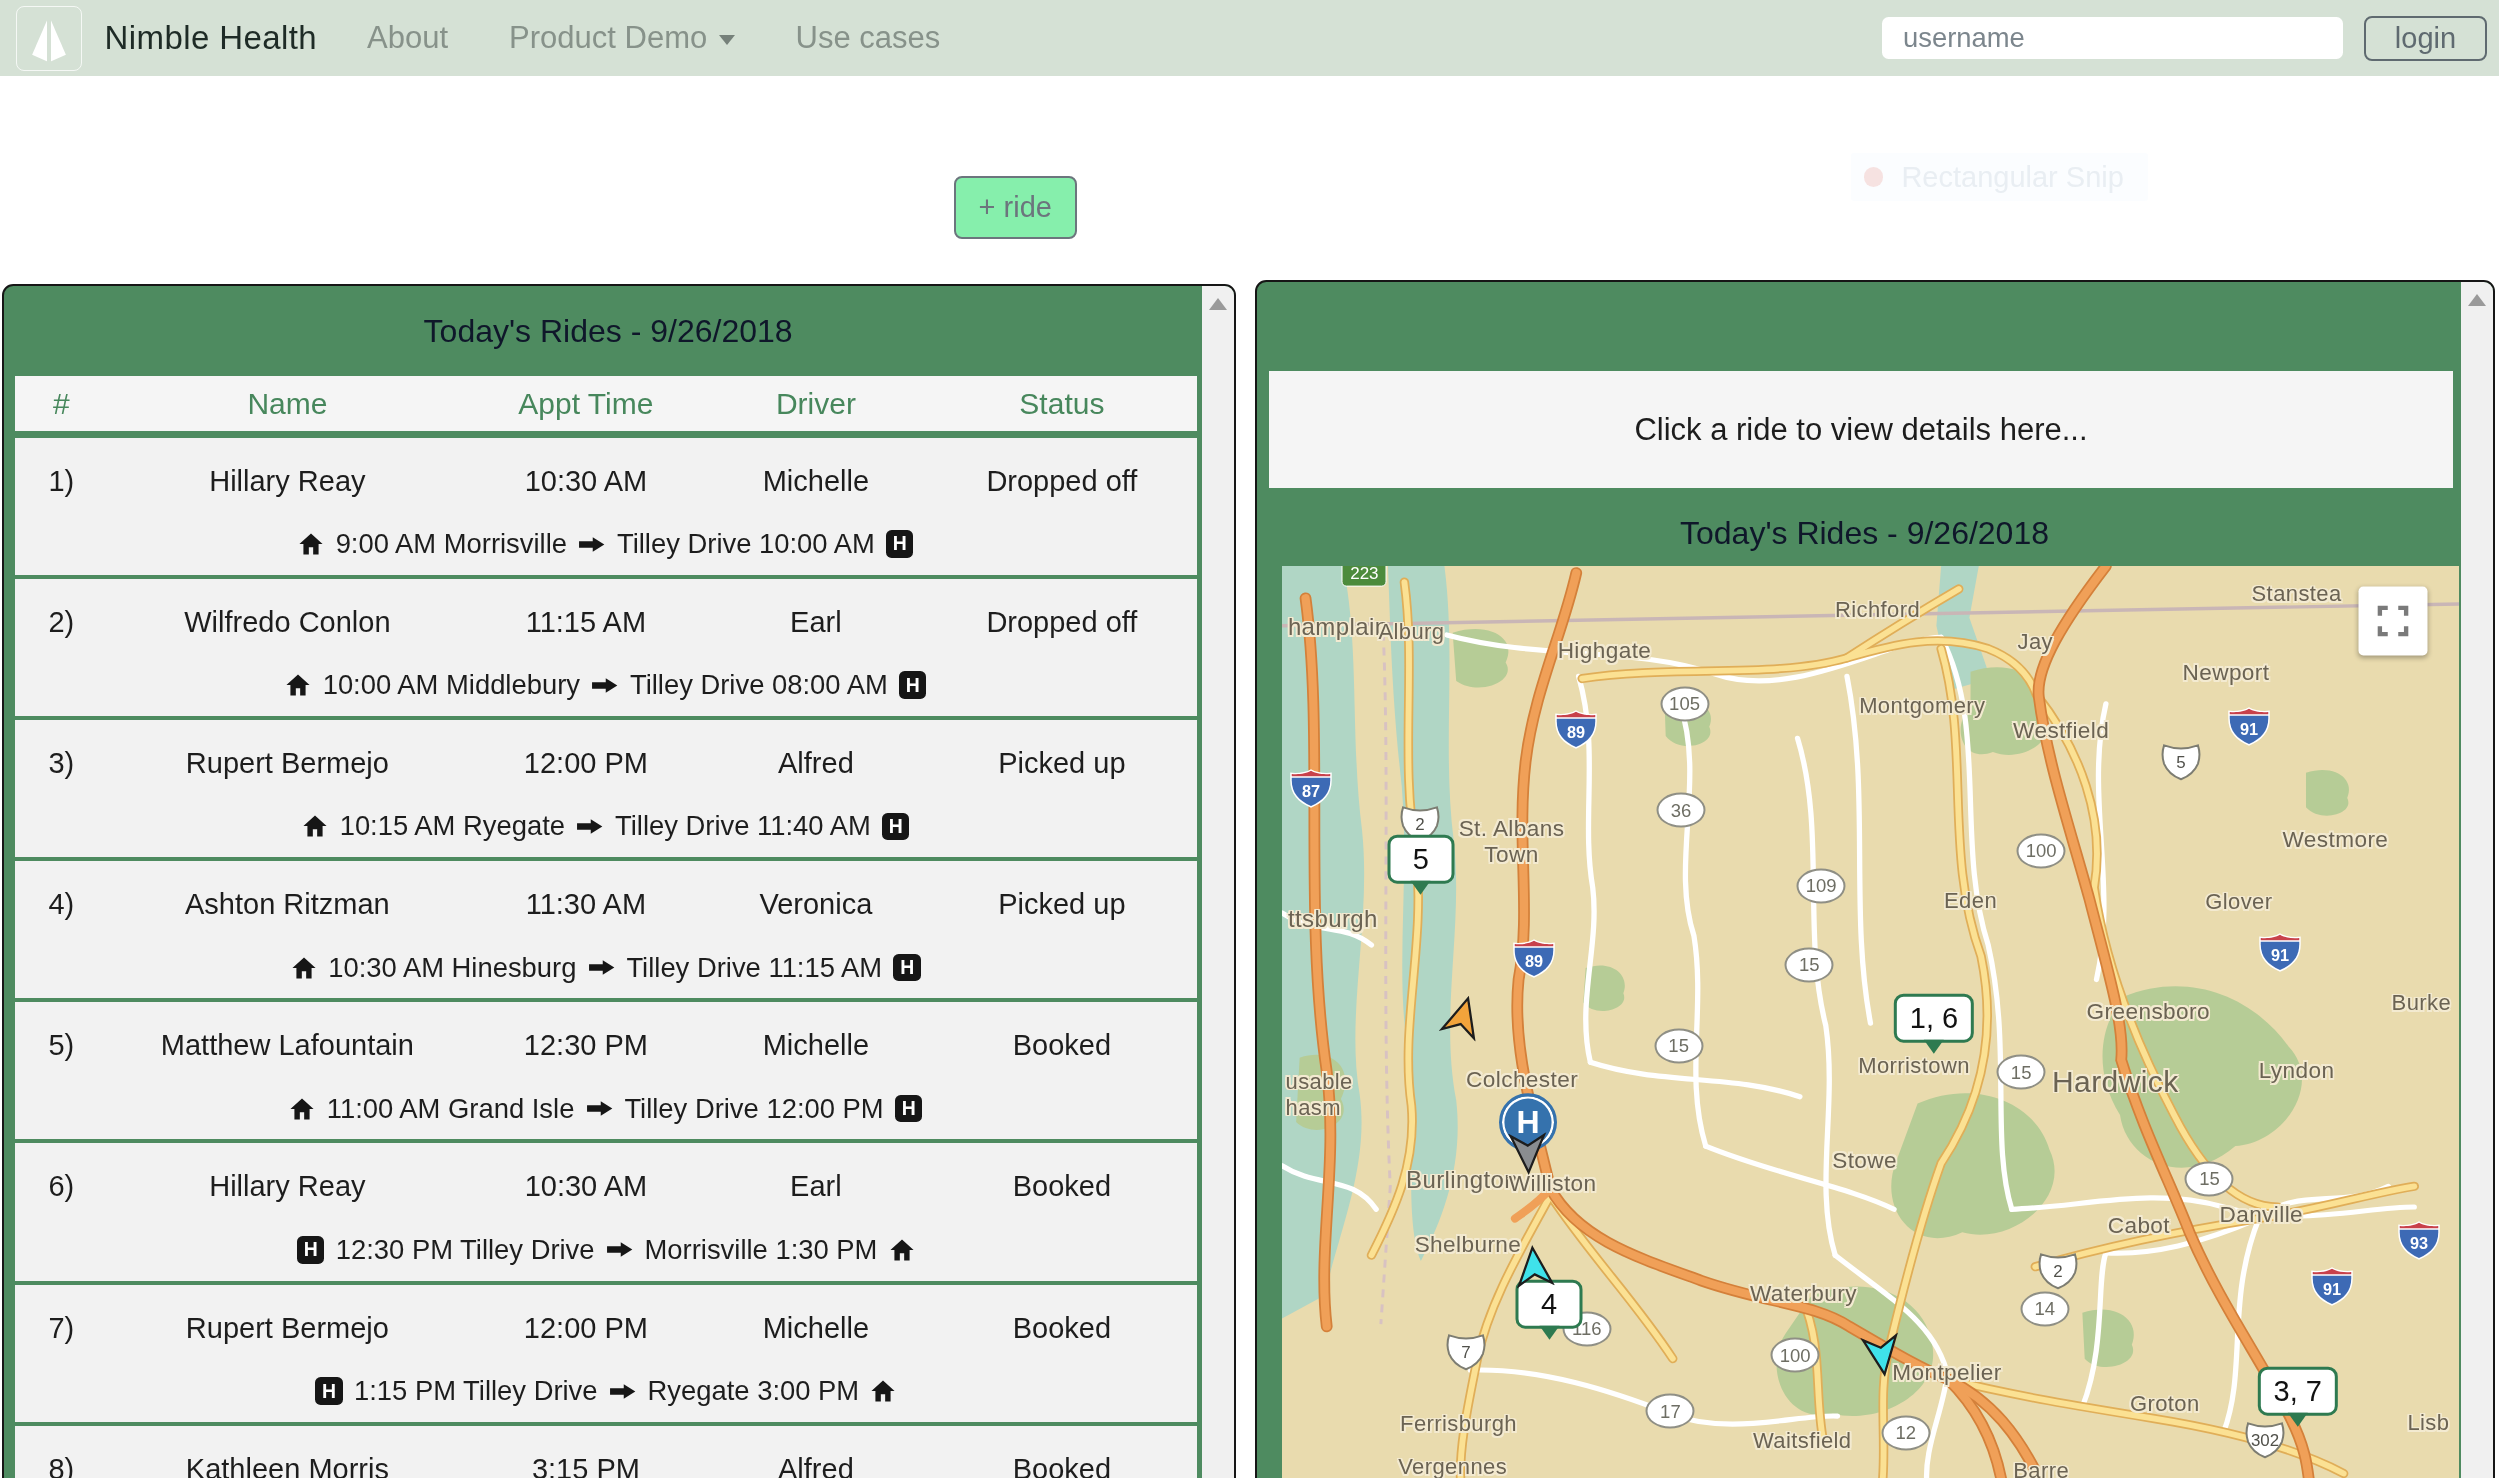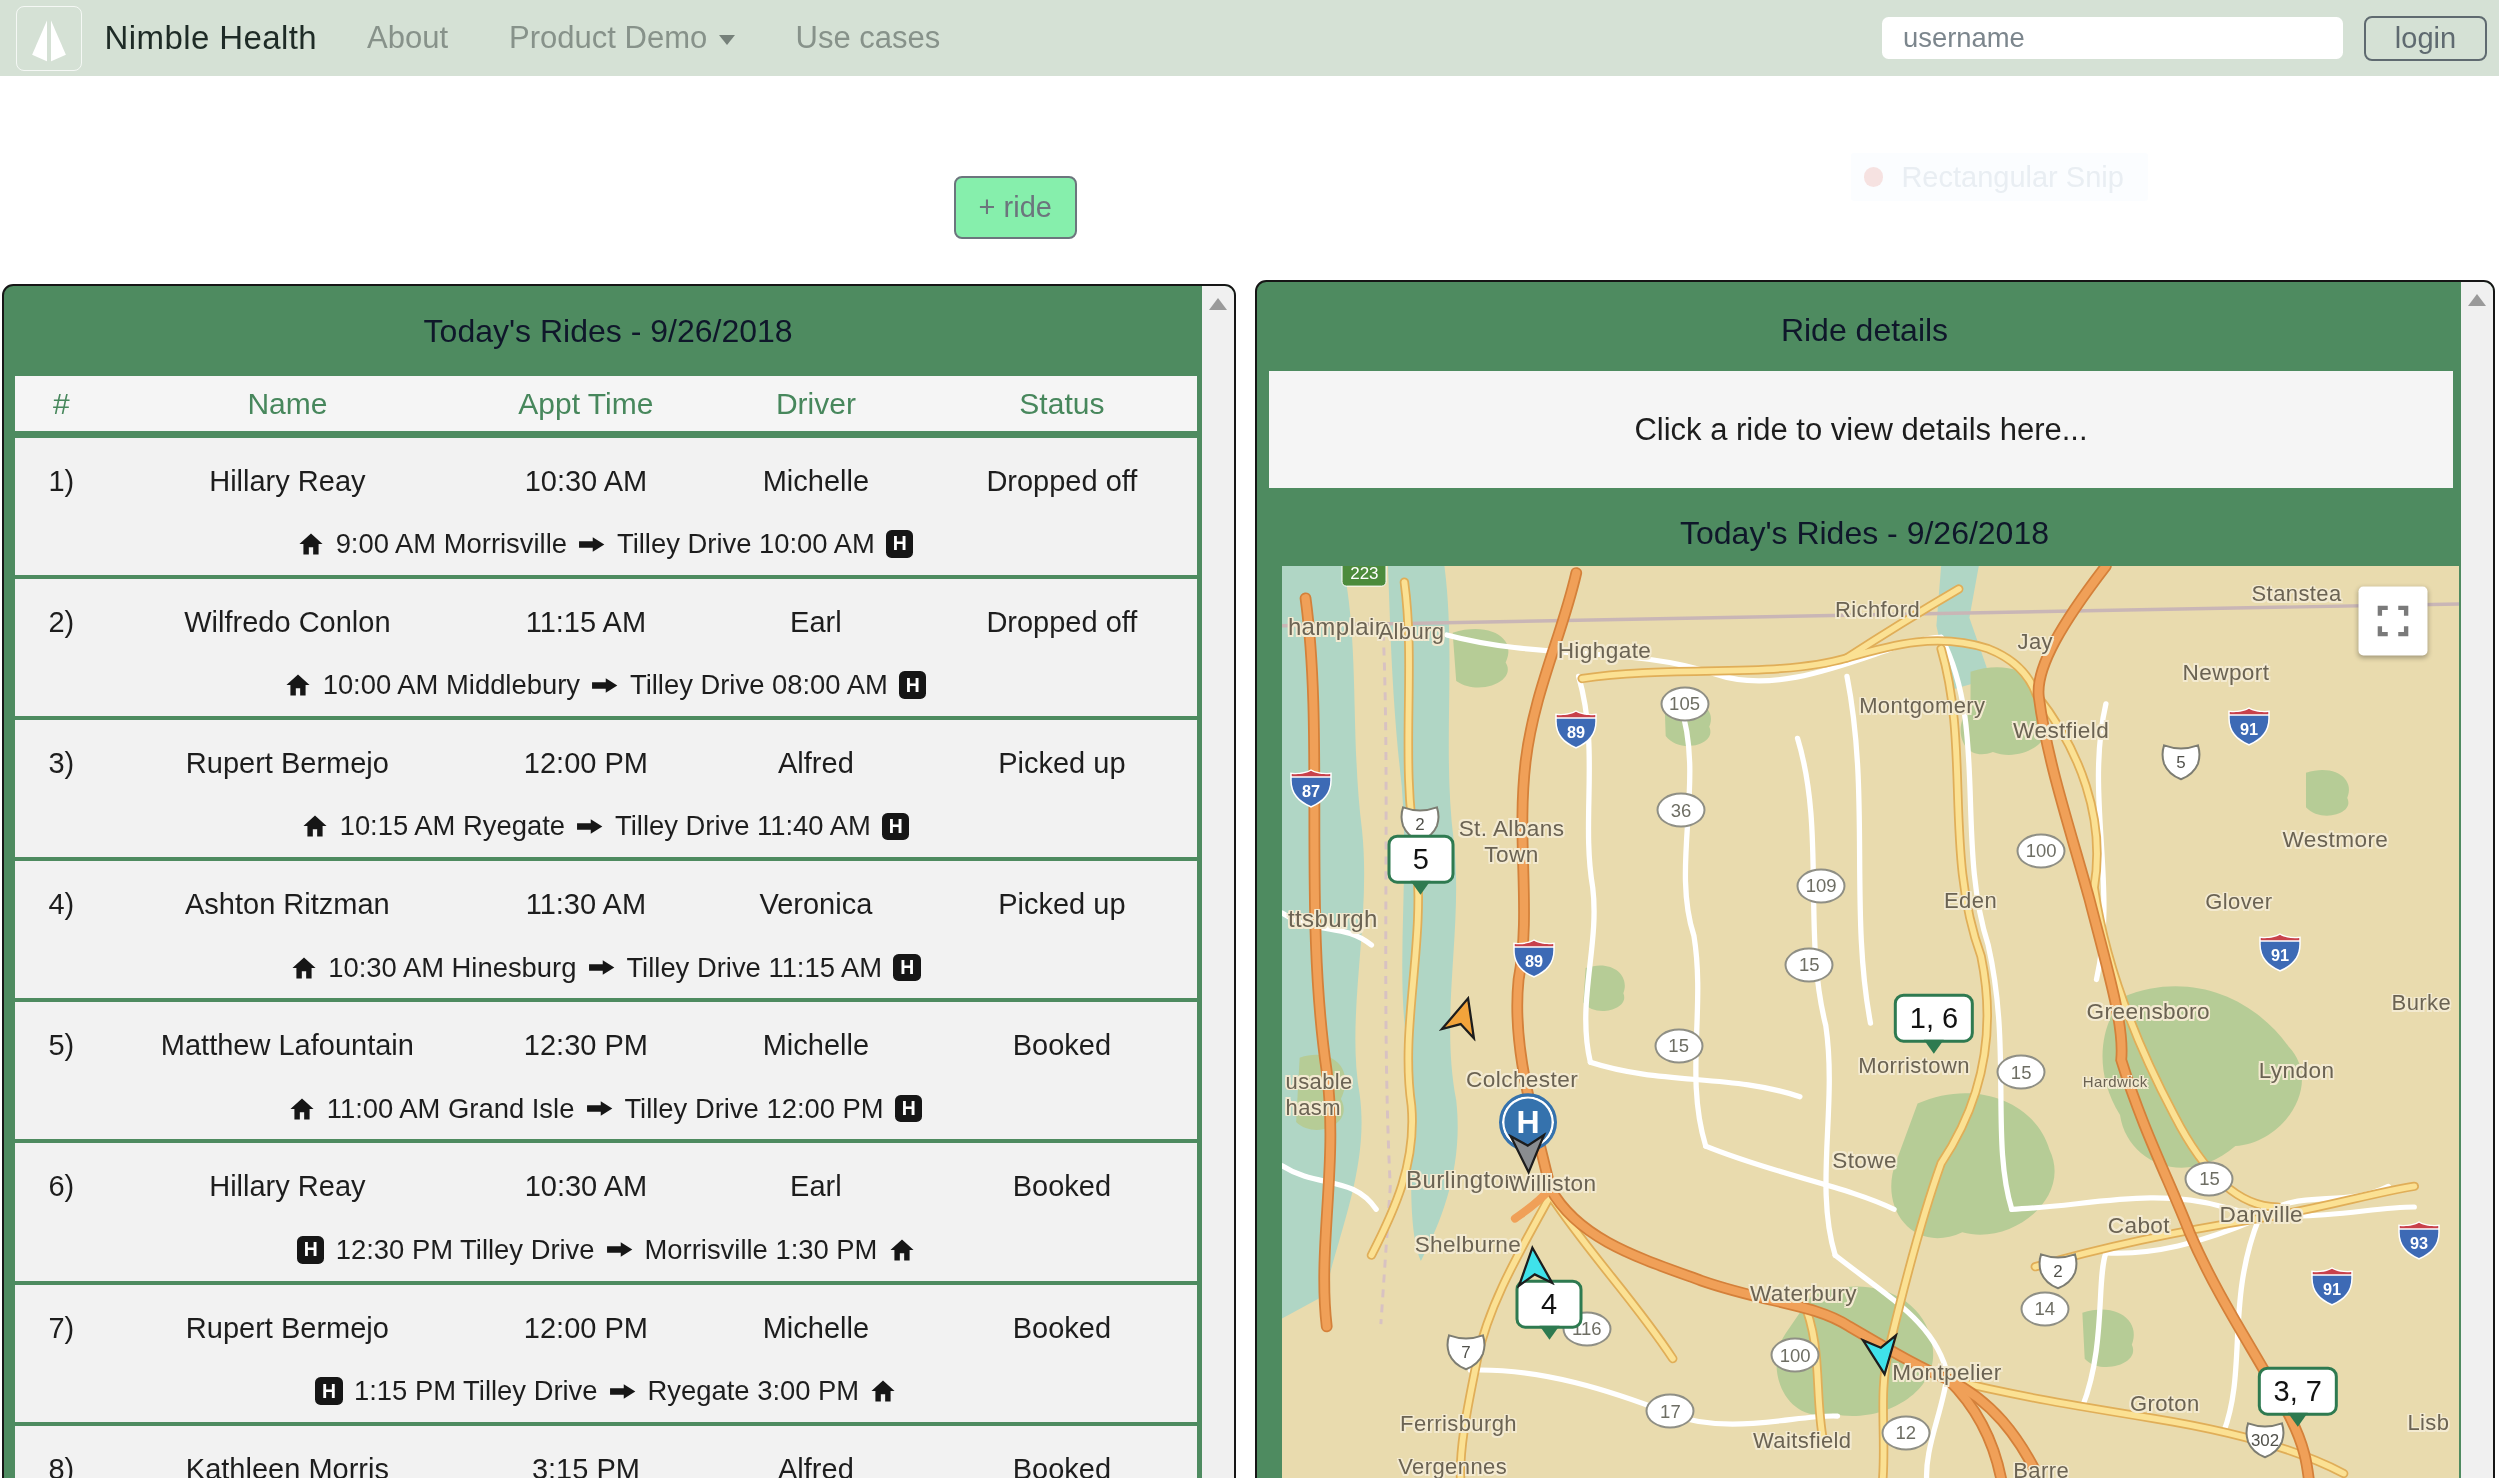--- a/index.html
+++ b/index.html
@@ -280,21 +280,20 @@
           </div>
         </div>
       </div>
   </div>
   <div class="vscroll">
       <div class="scroll-up"></div>
     </div>
 </section>
 
 <section class="card right-card">
-  <h2 class="card-title rd-title">Ride details</h2>
   <div class="rd-box">Click a ride to view details here...</div>
   <h2 class="card-title map-title">Today's Rides - 9/26/2018</h2>
 
   <div class="map" id="map">
     <svg class="roads" viewBox="0 0 1000 800" preserveAspectRatio="none">
       <rect x="0" y="0" width="1000" height="800" fill="#e9dbae"></rect>
 
       <g fill="#b0d6c5" stroke="none">
         <path d="M0 0 L52 0 C66 70 58 150 68 230 C76 310 54 390 66 460 C74 520 50 575 36 635 L0 655 Z"></path>
         <path d="M90 0 L138 0 C148 80 136 160 146 240 C154 315 134 390 148 465 C154 520 138 565 118 605 C102 565 116 480 106 415 C96 345 110 255 100 175 C93 105 92 50 90 0 Z"></path>
@@ -390,21 +389,21 @@
         <span class="map-town" style="font-size: 22.6px; left: 66.2%; top: 16.7%; margin-top: 12px;">Westfield</span>
         <span class="map-town" style="font-size: 22.6px; left: 19.5%; top: 30%;">St. Albans
 Town</span>
         <span class="map-town" style="font-size: 22.6px; left: 89.5%; top: 29.8%;">Westmore</span>
         <span class="map-town" style="font-size: 22px; left: 58.5%; top: 36.4%;">Eden</span>
         <span class="map-town" style="font-size: 22px; left: 81.3%; top: 36.6%;">Glover</span>
         <span class="map-town" style="font-size: 22px; left: 96.8%; top: 47.5%;">Burke</span>
         <span class="map-town edge" style="font-size: 24px; left: 0.5%; top: 38.4%;">ttsburgh</span>
         <span class="map-town" style="font-size: 22.6px; left: 73.6%; top: 48.5%;">Greensboro</span>
         <span class="map-town" style="font-size: 22px; left: 53.7%; top: 54.4%;">Morristown</span>
-        <span class="map-town" style="font-size: 15px; left: 70.8%; top: 56.2%;">Hardwick</span>
+        <span class="map-town" style="font-size: 30px; left: 70.8%; top: 56.2%;">Hardwick</span>
         <span class="map-town" style="font-size: 22.6px; left: 86.2%; top: 55%;">Lyndon</span>
         <span class="map-town" style="font-size: 22.6px; left: 20.4%; top: 55.9%;">Colchester</span>
         <span class="map-town edge" style="font-size: 22px; left: 0.3%; top: 57.5%;">usable
 hasm</span>
         <span class="map-town" style="font-size: 24px; left: 15.3%; top: 66.8%;">Burlington</span>
         <span class="map-town" style="font-size: 22.6px; left: 23%; top: 67.3%;">Williston</span>
         <span class="map-town" style="font-size: 22.6px; left: 49.5%; top: 64.7%;">Stowe</span>
         <span class="map-town" style="font-size: 22.6px; left: 72.8%; top: 71.8%;">Cabot</span>
         <span class="map-town" style="font-size: 22.6px; left: 83.2%; top: 70.6%;">Danville</span>
         <span class="map-town" style="font-size: 22.6px; left: 15.8%; top: 73.9%;">Shelburne</span>

